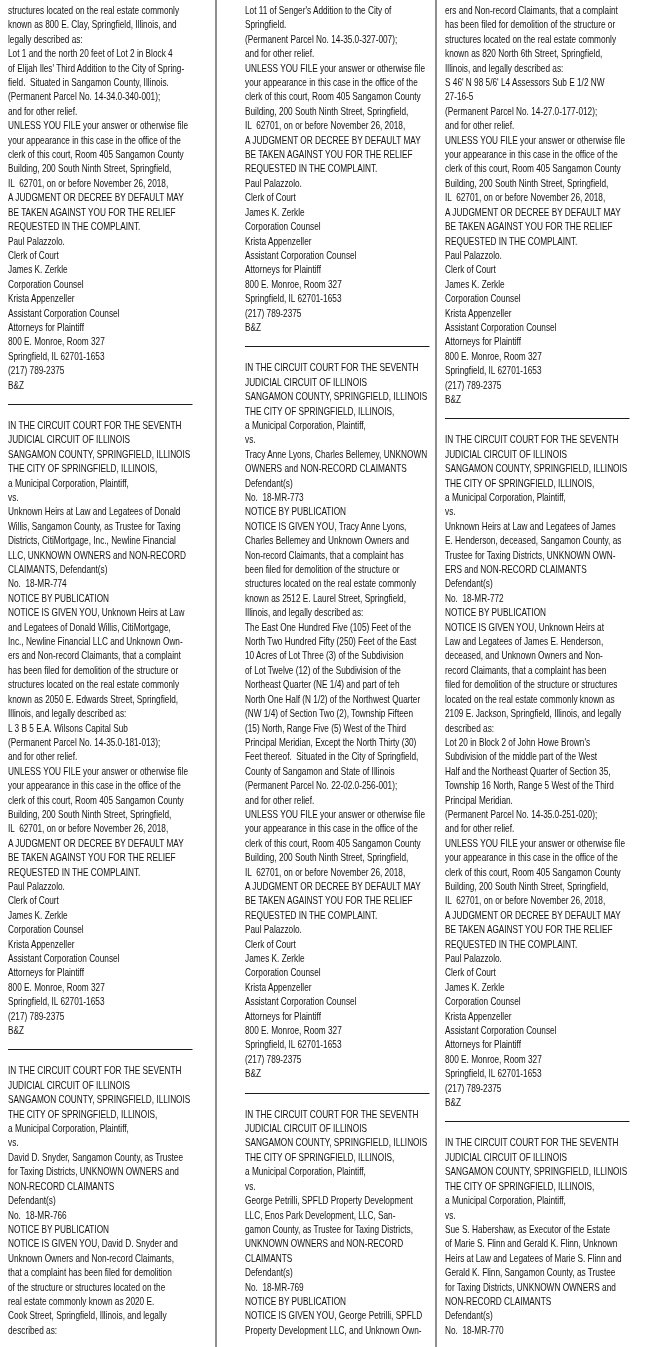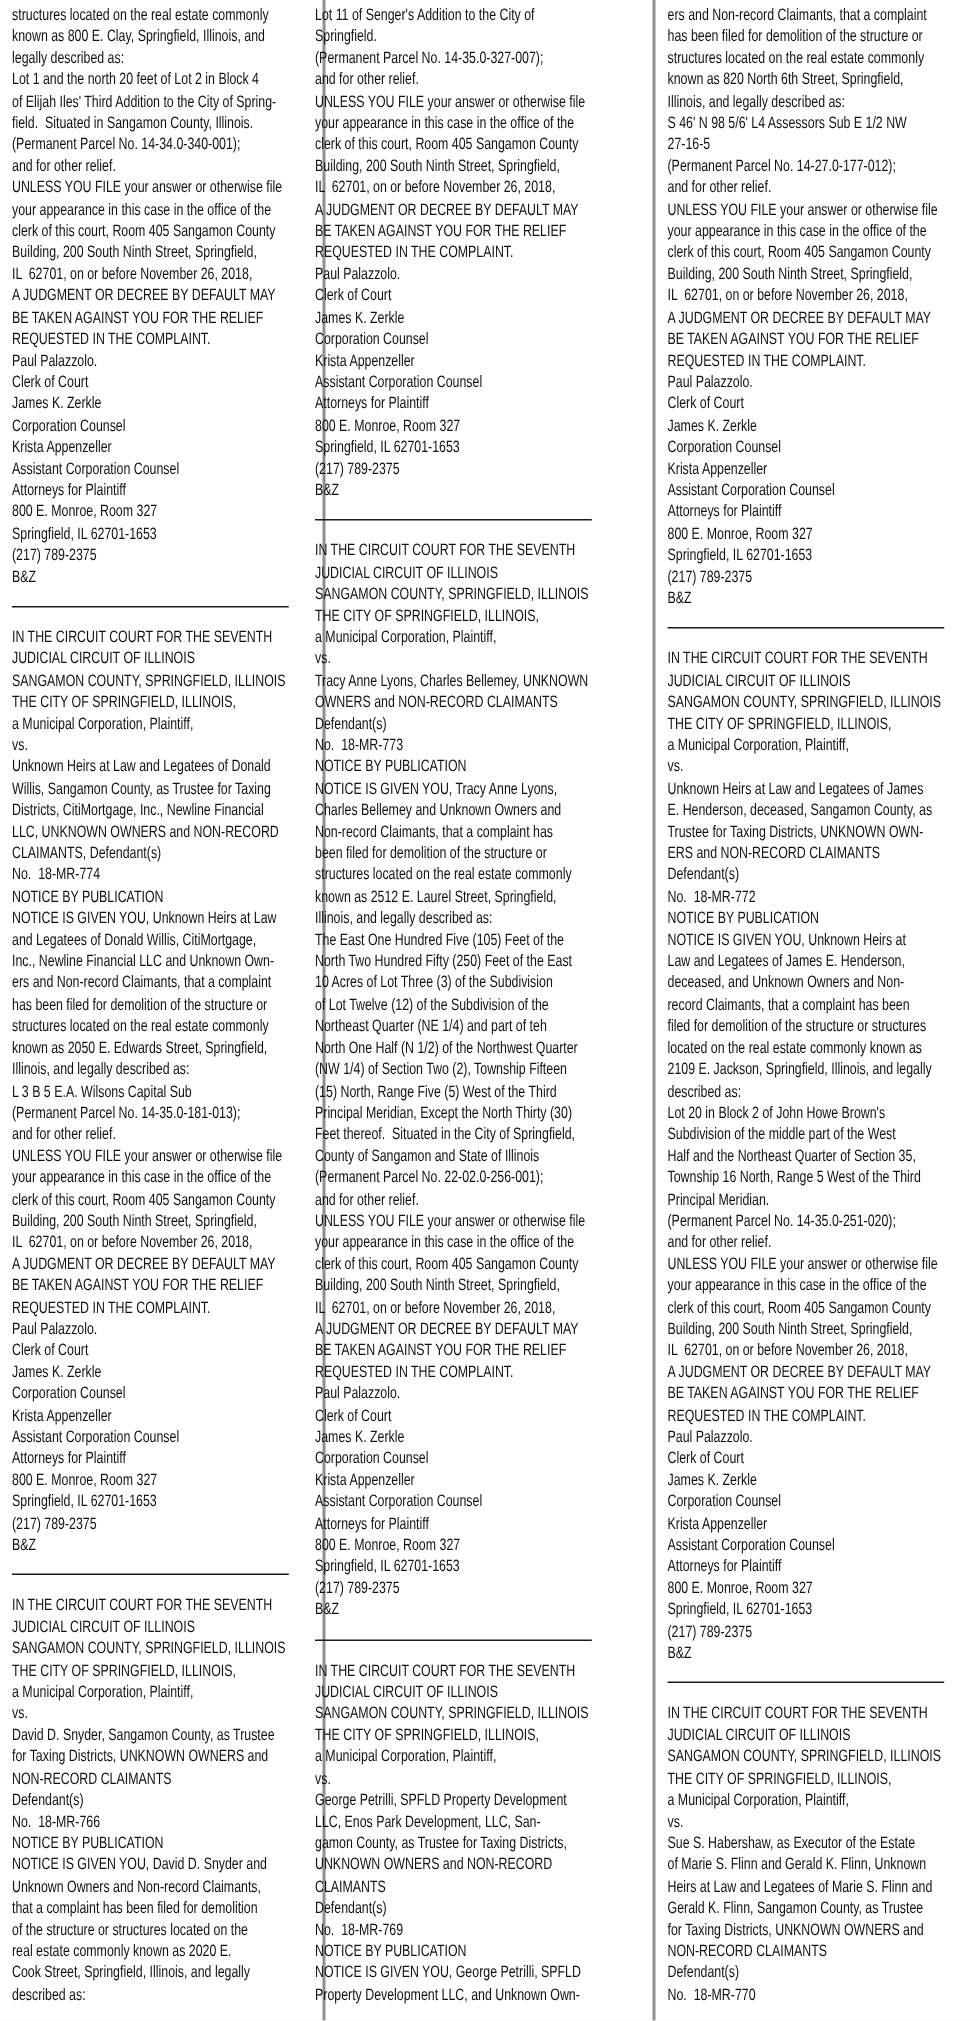--- a/index.html
+++ b/index.html
@@ -13,21 +13,21 @@
     background:var(--bg);
     overflow:hidden;
     font-family:"Liberation Sans",sans-serif;
     color:var(--text);
     text-decoration:underline;
   }
   .column{
     position:absolute;top:3px;bottom:0;
   }
   .col-1{left:8px;width:201px;}
-  .col-2{left:210px;width:202px;}
+  .col-2{left:245px;width:202px;}
   .col-3{left:445px;width:200px;}
   .col-inner{
     width:268px;
     transform:scaleX(0.75);
     transform-origin:0 0;
   }
   .line{
     font-size:11px;
     line-height:14.4px;
     white-space:pre;

